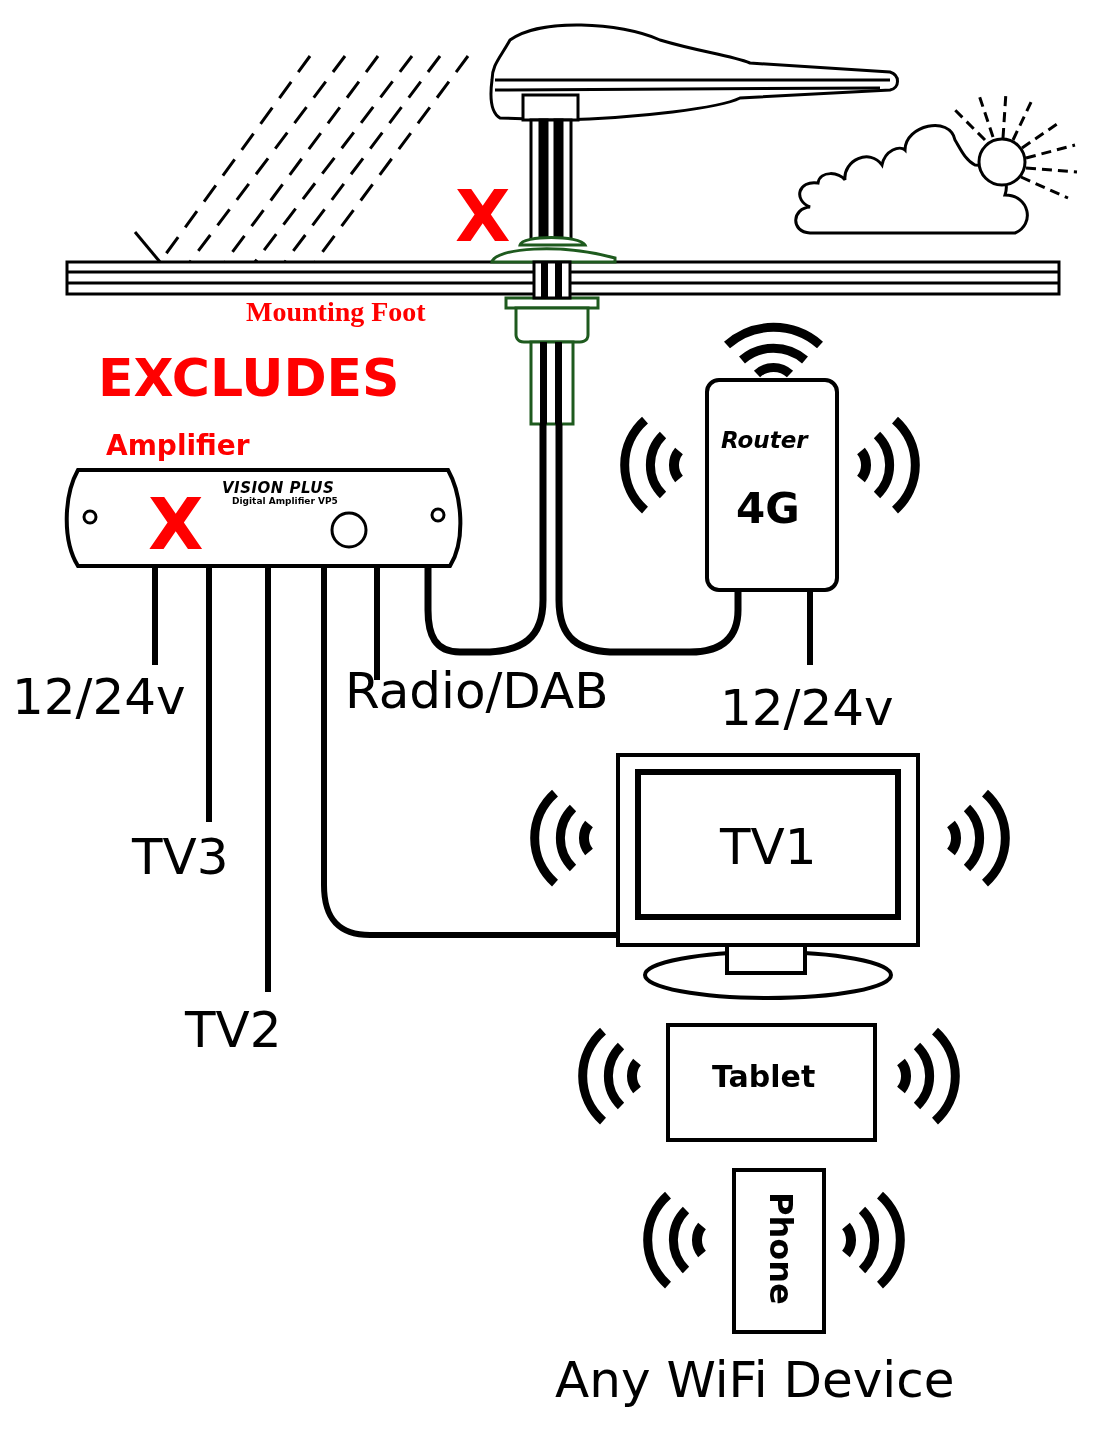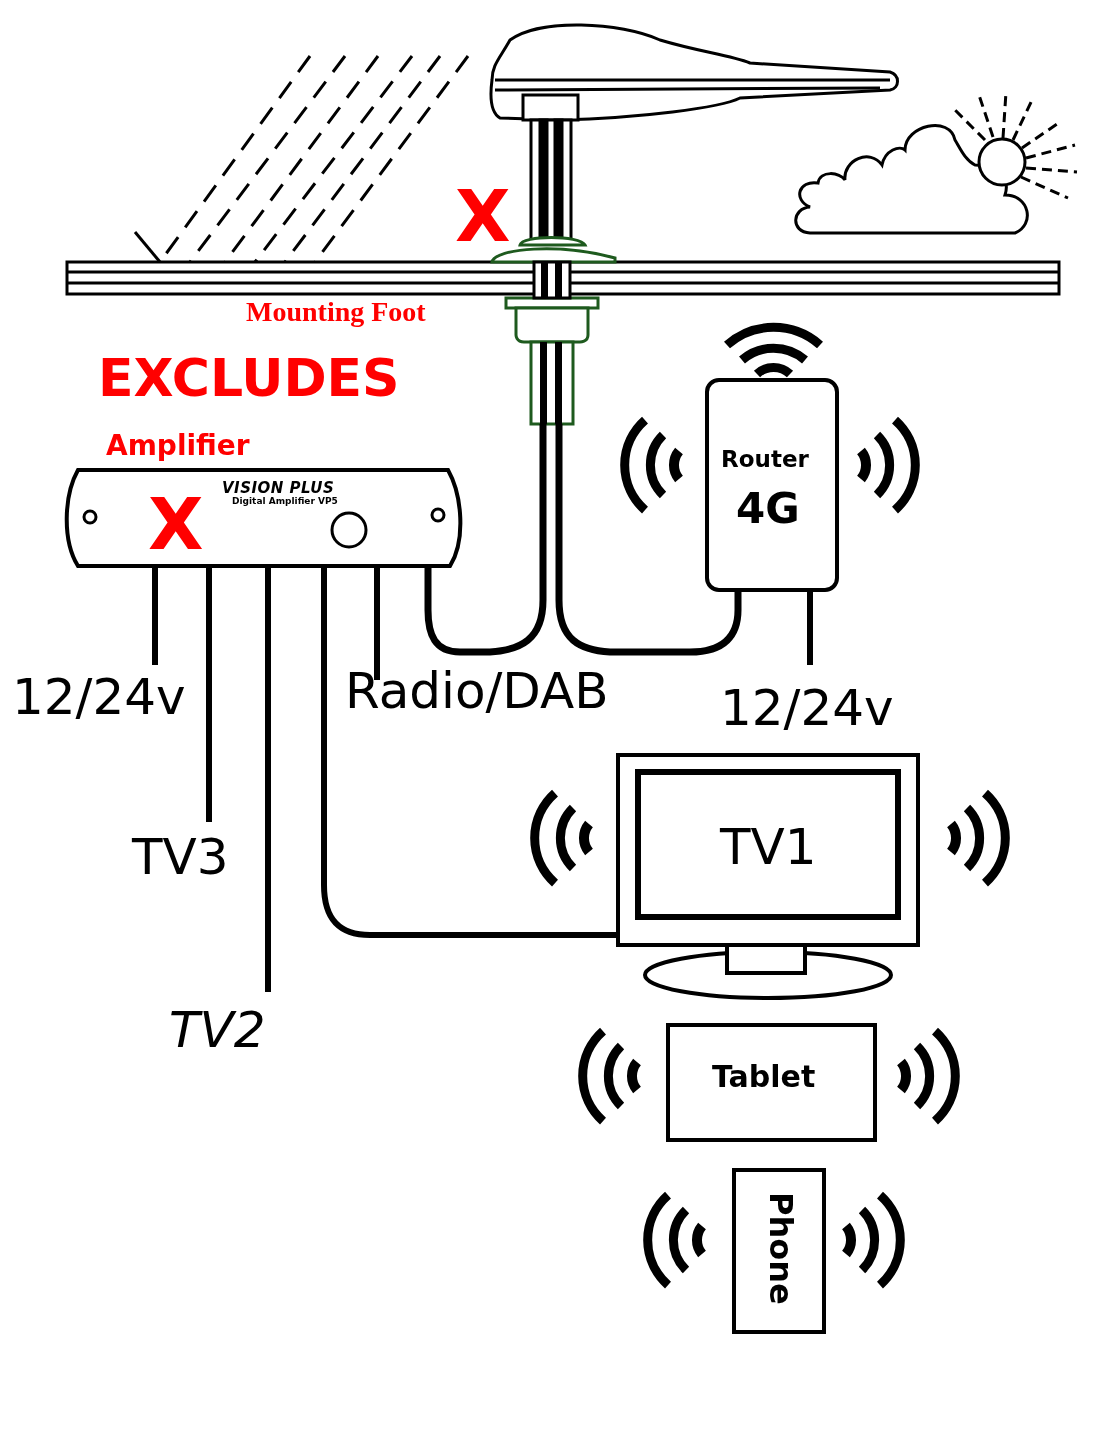--- a/index.html
+++ b/index.html
@@ -141,24 +141,25 @@
 <div class="lbl red" style="left:246px; top:298px; font-size:28px;font-family:Liberation Serif, serif;">Mounting Foot</div>
 <div class="lbl red" style="left:98px; top:352px; font-size:52px;">EXCLUDES</div>
 <div class="lbl red" style="left:106px; top:432px; font-size:28px;">Amplifier</div>
 <div class="lbl red" style="left:148px; top:488px; font-size:72px;">X</div>
 
 <div class="lbl" style="left:222px; top:481px; font-size:15px; font-weight:bold; font-style:italic; letter-spacing:0.5px;">VISION PLUS</div>
 <div class="lbl" style="left:232px; top:497px; font-size:9px; font-weight:bold;">Digital Amplifier VP5</div>
 
 <div class="lbl big" style="left:12px; top:672px;">12/24v</div>
 <div class="lbl big" style="left:132px; top:832px;">TV3</div>
-<div class="lbl big" style="left:169px; top:1005px;font-style:italic;">TV2</div>
+<div class="lbl big" style="left:185px; top:1005px;">TV2</div>
 <div class="lbl big" style="left:345px; top:666px;">Radio/DAB</div>
 
-<div class="lbl dev" style="left:721px; top:448px; font-size:23px;">Router</div>
+<div class="lbl dev" style="left:721px; top:429px; font-size:23px;font-style:italic;">Router</div>
 <div class="lbl dev" style="left:736px; top:488px; font-size:42px;">4G</div>
 <div class="lbl big" style="left:720px; top:683px;">12/24v</div>
 
 <div class="lbl big" style="left:720px; top:822px;">TV1</div>
 <div class="lbl dev" style="left:712px; top:1062px; font-size:30px;">Tablet</div>
 <div class="lbl dev" style="left:797px; top:1192px; font-size:32px; transform-origin:0 0; transform: rotate(90deg);">Phone</div>
+<div class="lbl big" style="left:555px; top:1355px;">Any WiFi Device</div>
 
 </div>
 
 </body></html>

